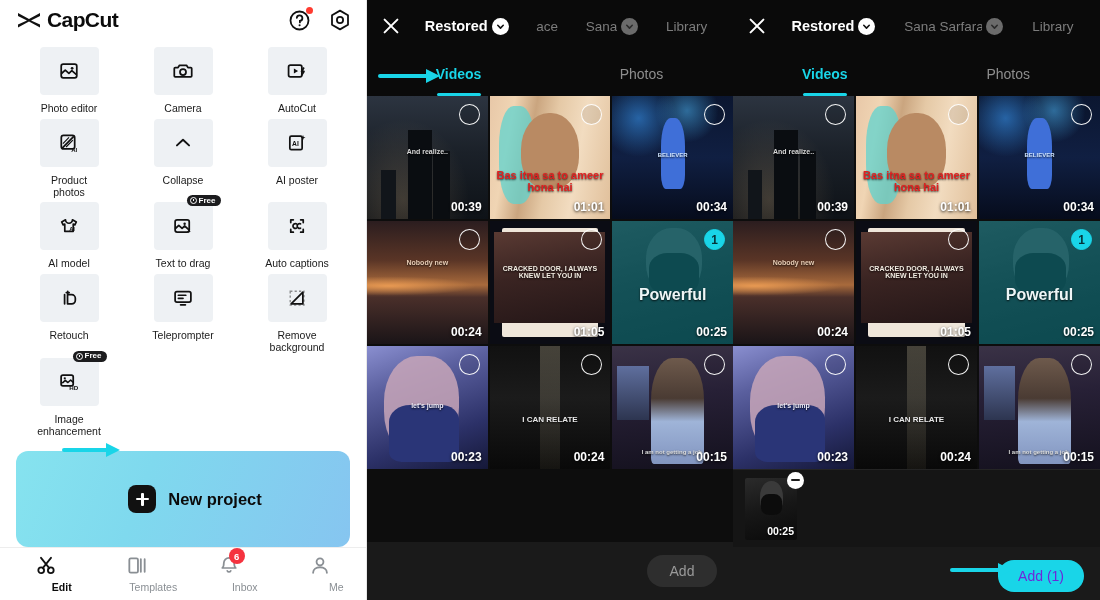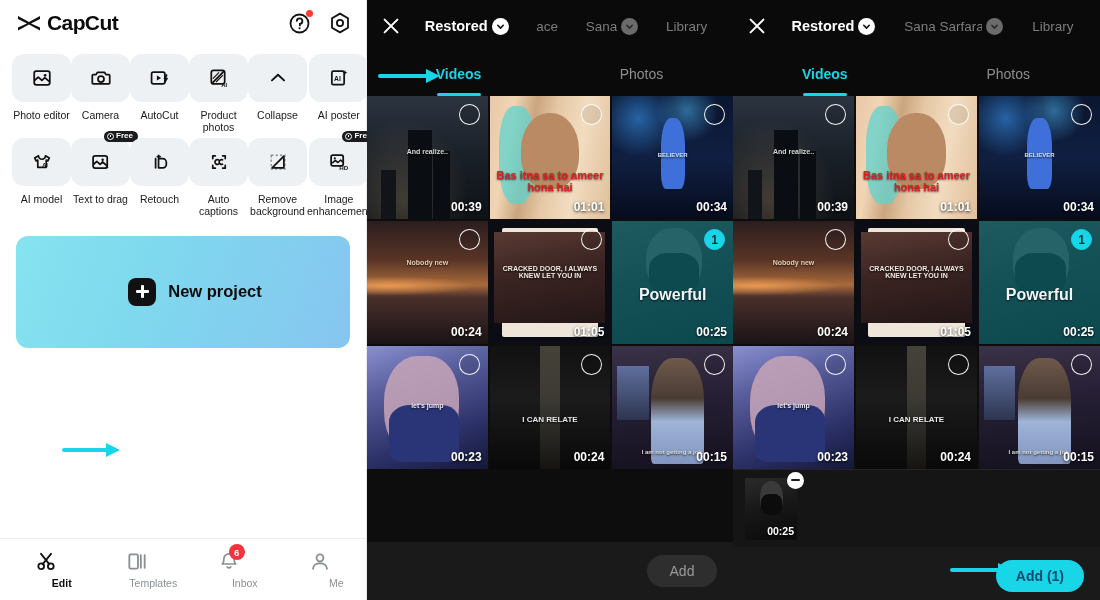--- a/index.html
+++ b/index.html
@@ -31,29 +31,29 @@
     display: flex; align-items: center; gap: 16px;
   }
   .hdr-icon { position: relative; width: 24px; height: 24px; cursor: pointer; }
   .hdr-dot {
     position: absolute; right: -1px; top: -1px;
     width: 7px; height: 7px; border-radius: 50%; background: #ff3b30;
   }
 
   
   .tool-grid {
-    display: grid; grid-template-columns: repeat(6, 1fr);
+    display: grid; grid-template-columns: repeat(3, 1fr);
     row-gap: 4px; padding: 8px 12px 0 12px;
   }
   .tool-cell {
     display: flex; flex-direction: column; align-items: center;
     cursor: pointer;
   }
   .tool-tile {
-    width: 59px; height: 48px; border-radius: 12px; background: #eef1f4;
+    width: 59px; height: 48px; border-radius: 4px; background: #eef1f4;
     display: flex; align-items: center; justify-content: center;
     position: relative;
   }
   .free-badge {
     position: absolute; top: -7px; right: -8px;
     background: #1c1c1e; color: #fff;
     font-size: 8px; font-weight: 600;
     border-radius: 7px; padding: 1.5px 5px 1.5px 3px;
     display: flex; align-items: center; gap: 2px;
     line-height: 1; white-space: nowrap;
@@ -230,21 +230,21 @@
     height: 58px; background: #1a1a1a; display: flex; align-items: center;
     justify-content: flex-end; padding: 0 16px; flex-shrink: 0;
     position: relative;
   }
   .add-btn {
     min-width: 70px; height: 32px; border-radius: 16px;
     display: flex; align-items: center; justify-content: center;
     font-size: 14px; padding: 0 20px; cursor: pointer;
   }
   .add-btn.disabled { background: #2e2e2e; color: #9a9a9a; }
-  .add-btn.enabled { background: #19d5e8; color: #0c4a6e; font-weight: 700; }
+  .add-btn.enabled { background: #19d5e8; color: #6d28d9; font-weight: 400; }
 
   
   .arrow { position: absolute; pointer-events: none; z-index: 40; }
 
   
   .art-city {
     background:
       radial-gradient(ellipse at 30% 85%, rgba(255,210,150,.20), transparent 55%),
       linear-gradient(180deg, #2c3440 0%, #1b2129 45%, #0e1217 100%);
   }
@@ -457,38 +457,48 @@
             <circle cx="13.8" cy="9.5" r="1.35" fill="#111"></circle>
             <path d="M18.4 15.4l.6 1.7 1.7.6-1.7.6-.6 1.7-.6-1.7-1.7-.6 1.7-.6z" fill="#111"></path>
           </svg>
         </div>
         <span class="tool-label">Text to drag</span>
       </div>
 
       <div class="tool-cell">
         <div class="tool-tile">
           <svg viewBox="0 0 24 24" width="22" height="22">
+            <path d="M8 5.2H5.2v3M16 5.2h2.8v3M8 18.8H5.2v-3M16 18.8h2.8v-3" fill="none" stroke="#111" stroke-width="1.9" stroke-linecap="round" stroke-linejoin="round"></path>
+            <path d="M11.2 9.6a2.6 2.6 0 1 0 0 4.8M15.8 9.6a2.6 2.6 0 1 0 0 4.8" fill="none" stroke="#111" stroke-width="1.9" stroke-linecap="round"></path>
+          </svg>
+        </div>
+        <span class="tool-label">Auto captions</span>
+      </div>
+
+      <div class="tool-cell">
+        <div class="tool-tile">
+          <svg viewBox="0 0 24 24" width="22" height="22">
             <path d="M7.2 8.4v10" stroke="#111" stroke-width="1.9" stroke-linecap="round"></path>
             <path d="M10.4 8.4h4.6a3.9 3.9 0 0 1 3.9 3.9v2.2a3.9 3.9 0 0 1-3.9 3.9h-4.6z" fill="none" stroke="#111" stroke-width="1.9" stroke-linejoin="round"></path>
             <path d="M10.6 4.6v3.2M9 6.2h3.2" stroke="#111" stroke-width="1.8" stroke-linecap="round"></path>
           </svg>
         </div>
         <span class="tool-label">Retouch</span>
       </div>
 
       <div class="tool-cell">
         <div class="tool-tile">
           <svg viewBox="0 0 24 24" width="22" height="22">
-            <path d="M8 5.2H5.2v3M16 5.2h2.8v3M8 18.8H5.2v-3M16 18.8h2.8v-3" fill="none" stroke="#111" stroke-width="1.9" stroke-linecap="round" stroke-linejoin="round"></path>
-            <path d="M11.2 9.6a2.6 2.6 0 1 0 0 4.8M15.8 9.6a2.6 2.6 0 1 0 0 4.8" fill="none" stroke="#111" stroke-width="1.9" stroke-linecap="round"></path>
-          </svg>
-        </div>
-        <span class="tool-label">Auto captions</span>
-      </div>
-
+            <rect x="3.4" y="5" width="17.2" height="11.4" rx="2" fill="none" stroke="#111" stroke-width="1.9"></rect>
+            <path d="M7 9h8M7 12.4h5" stroke="#111" stroke-width="1.9" stroke-linecap="round"></path>
+            <path d="M9.4 19.4h5.2" stroke="#111" stroke-width="1.9" stroke-linecap="round"></path>
+          </svg>
+        </div>
+        <span class="tool-label">Teleprompter</span>
+      </div>
 
       <div class="tool-cell">
         <div class="tool-tile">
           <svg viewBox="0 0 24 24" width="22" height="22">
             <path d="M4.6 4.6h15v15h-15z" fill="none" stroke="#111" stroke-width="1.5" stroke-dasharray="2.4 2.4" opacity=".45"></path>
             <path d="M5.6 18.4L18.4 5.6v12.8z" fill="none" stroke="#111" stroke-width="1.9" stroke-linejoin="round"></path>
           </svg>
         </div>
         <span class="tool-label">Remove background</span>
       </div>

